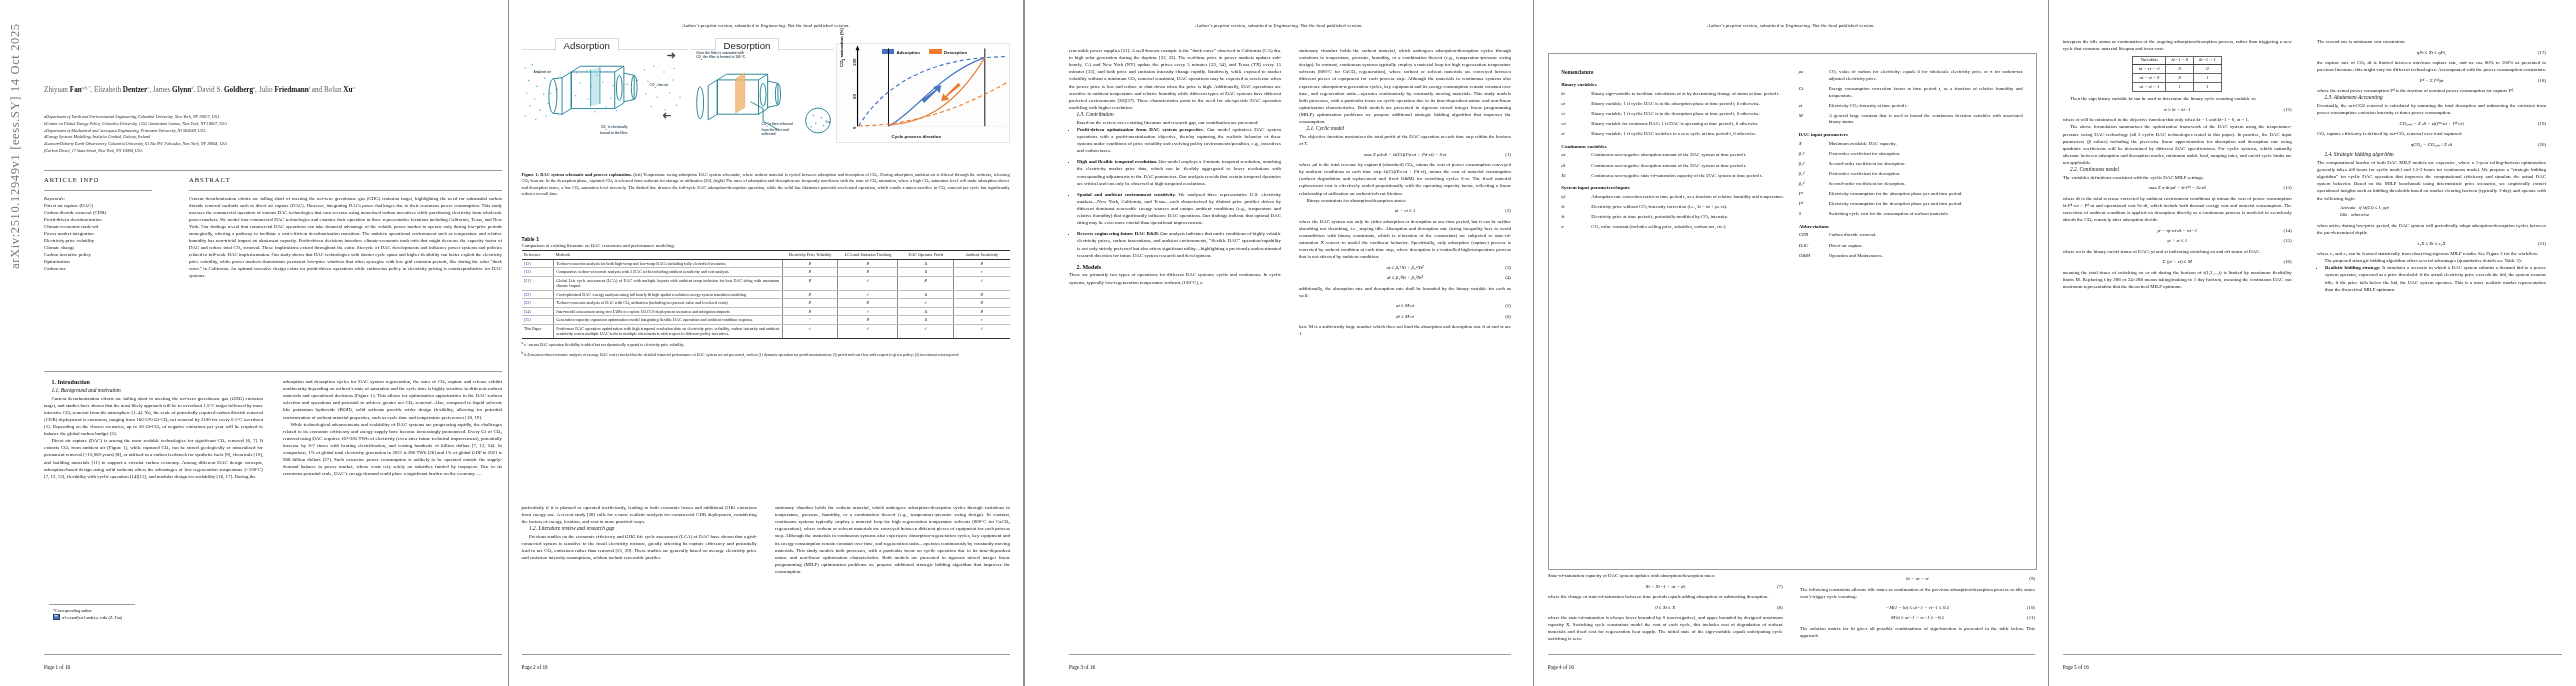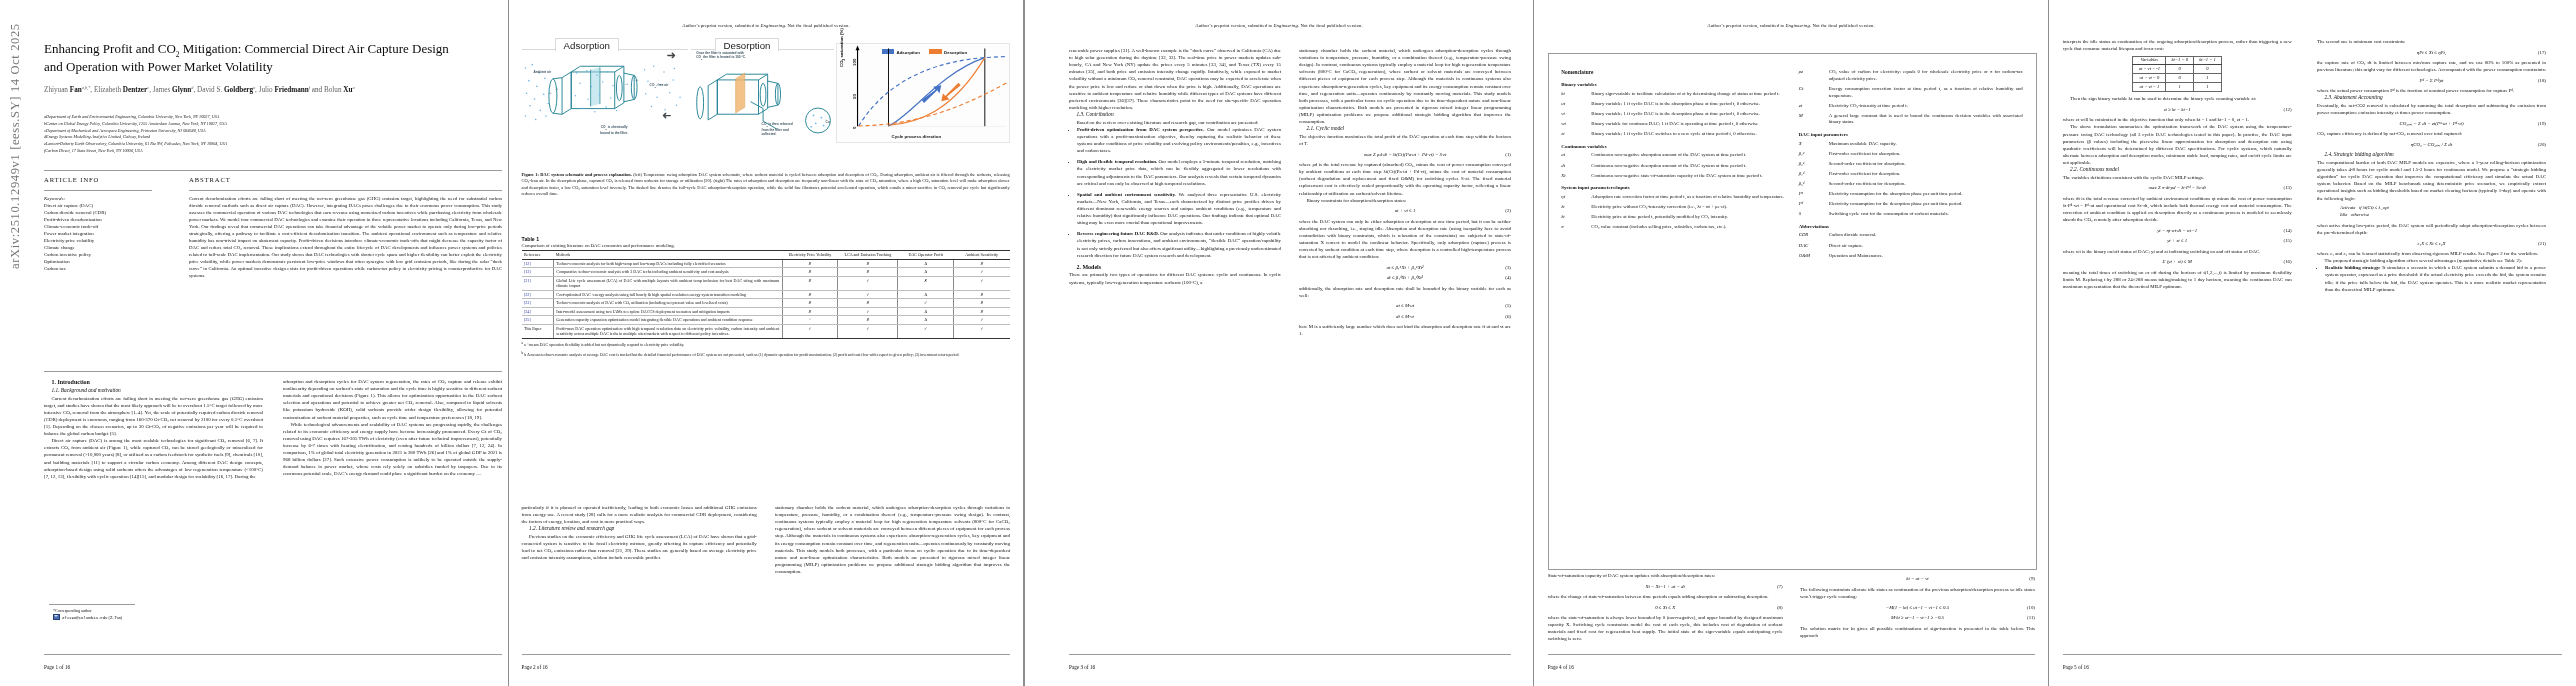--- a/index.html
+++ b/index.html
@@ -105,23 +105,20 @@
   .bullets li b{font-weight:bold;}
 </style>
 </head>
 <body>
 
 <div class="sheet">
 
   <div class="page p1">
     <div class="arxiv-stamp">arXiv:2510.12949v1  [eess.SY]  14 Oct 2025</div>
 
-    <div class="title">
-      Enhancing Profit and CO<span class="sub">2</span> Mitigation: Commercial Direct Air Capture Design and Operation with Power Market Volatility
-    </div>
 
     <div class="authors">
       <span style="color:#666">Zhiyuan </span><b>Fan</b><sup>a,b,*</sup>, <span style="color:#666">Elizabeth </span><b>Dentzer</b><sup>c</sup>, <span style="color:#666">James </span><b>Glynn</b><sup>d</sup>, <span style="color:#666">David S. </span><b>Goldberg</b><sup>e</sup>, <span style="color:#666">Julio </span><b>Friedmann</b><sup>f</sup> and <span style="color:#666">Bolun </span><b>Xu</b><sup>a</sup>
     </div>
 
     <div class="affil">
       <div>aDepartment of Earth and Environmental Engineering, Columbia University, New York, NY 10027, USA</div>
       <div>bCenter on Global Energy Policy, Columbia University, 1255 Amsterdam Avenue, New York, NY 10027, USA</div>
       <div>cDepartment of Mechanical and Aerospace Engineering, Princeton University, NJ 084540, USA</div>
       <div>dEnergy Systems Modelling Analytics Limited, Galway, Ireland</div>

